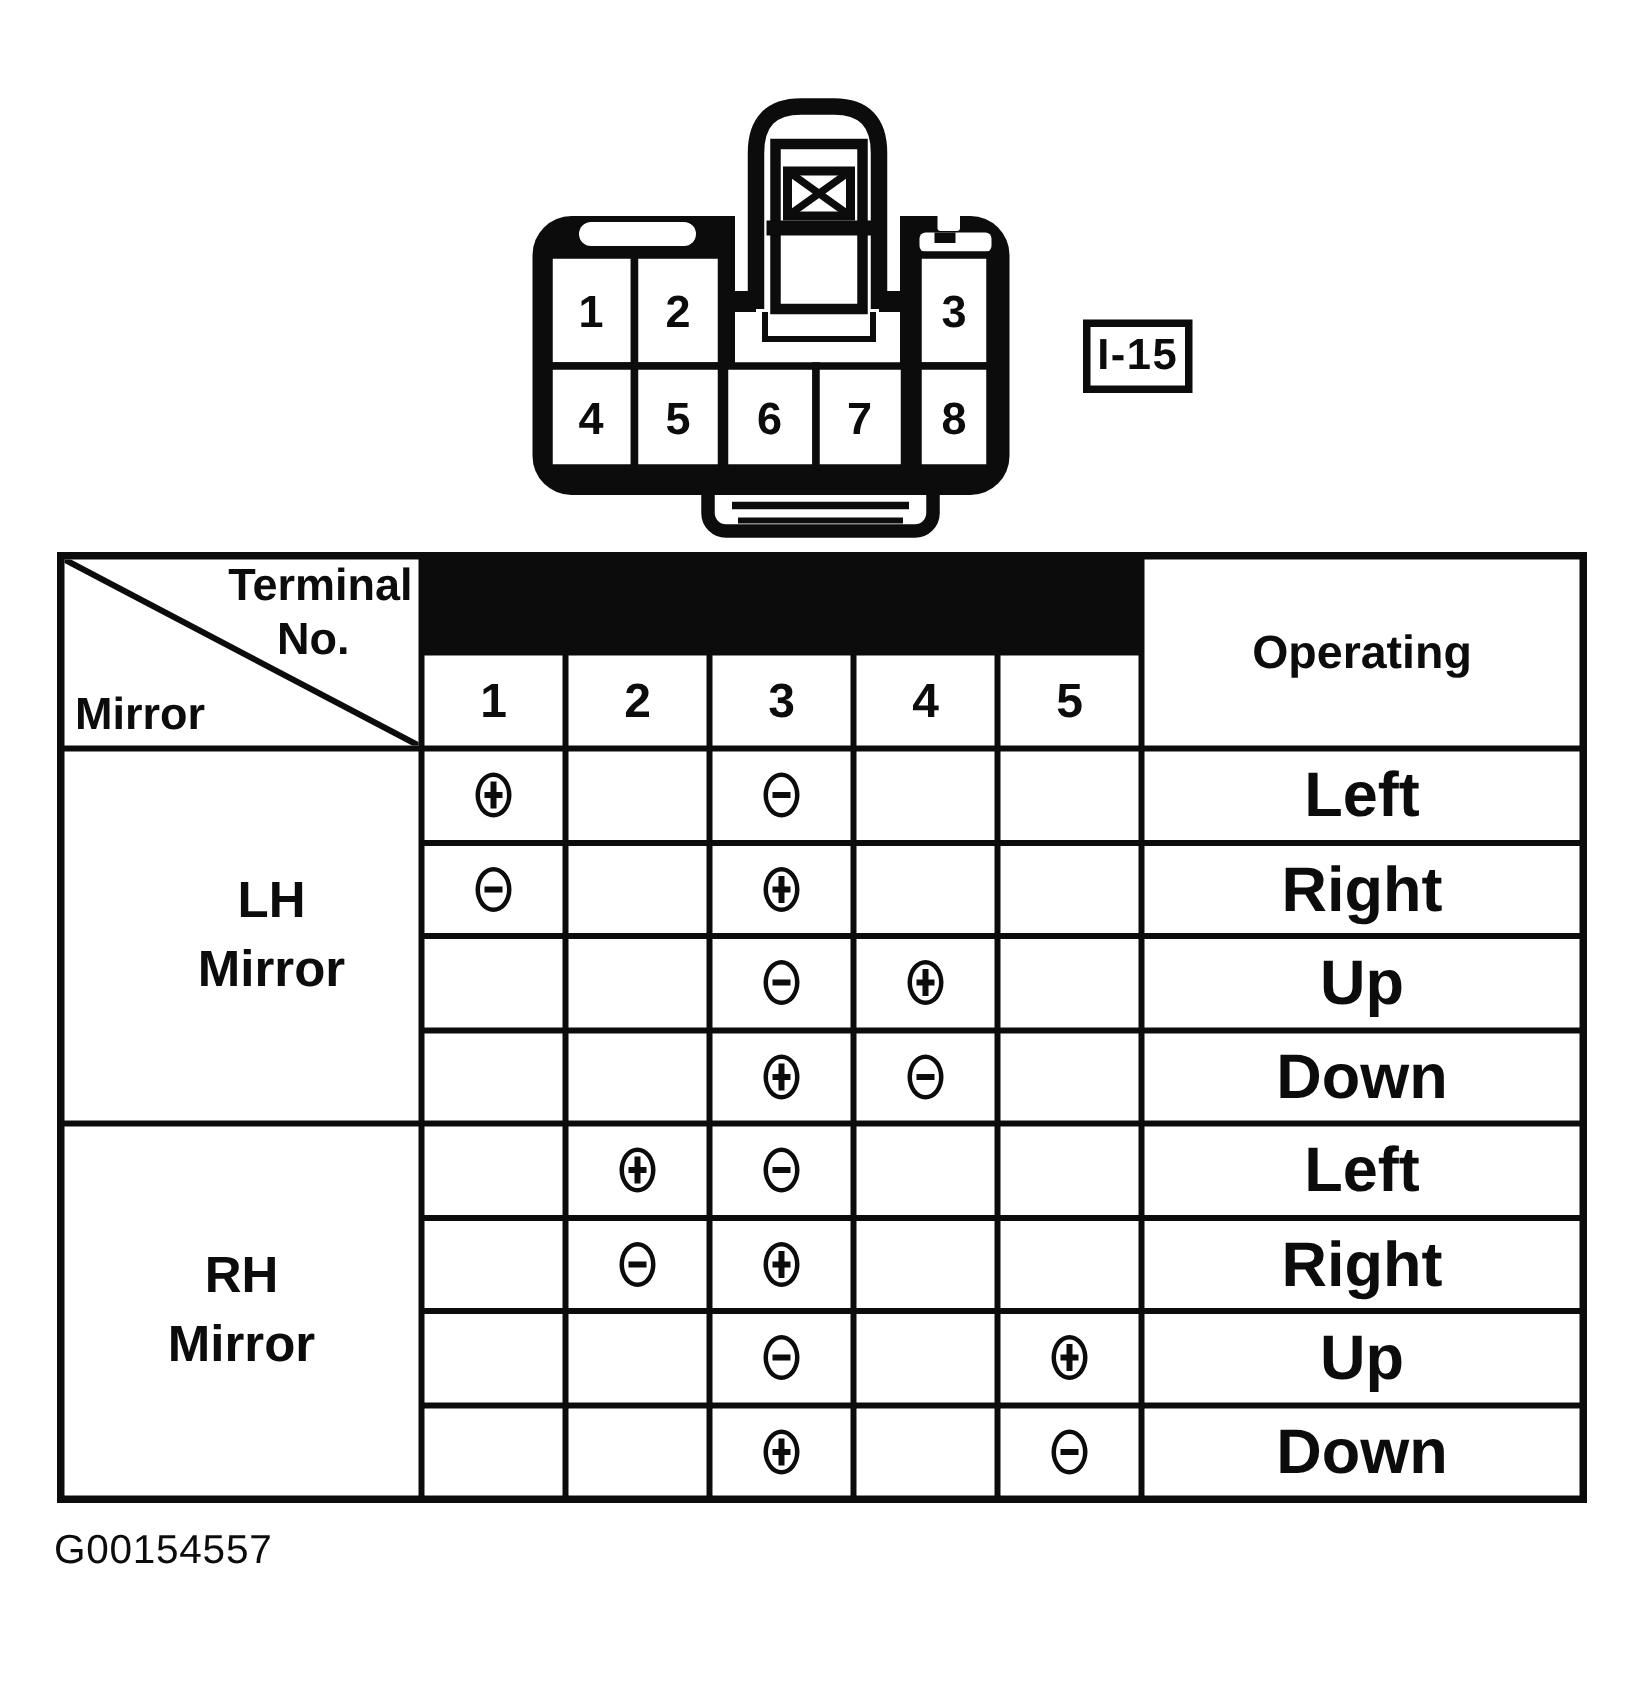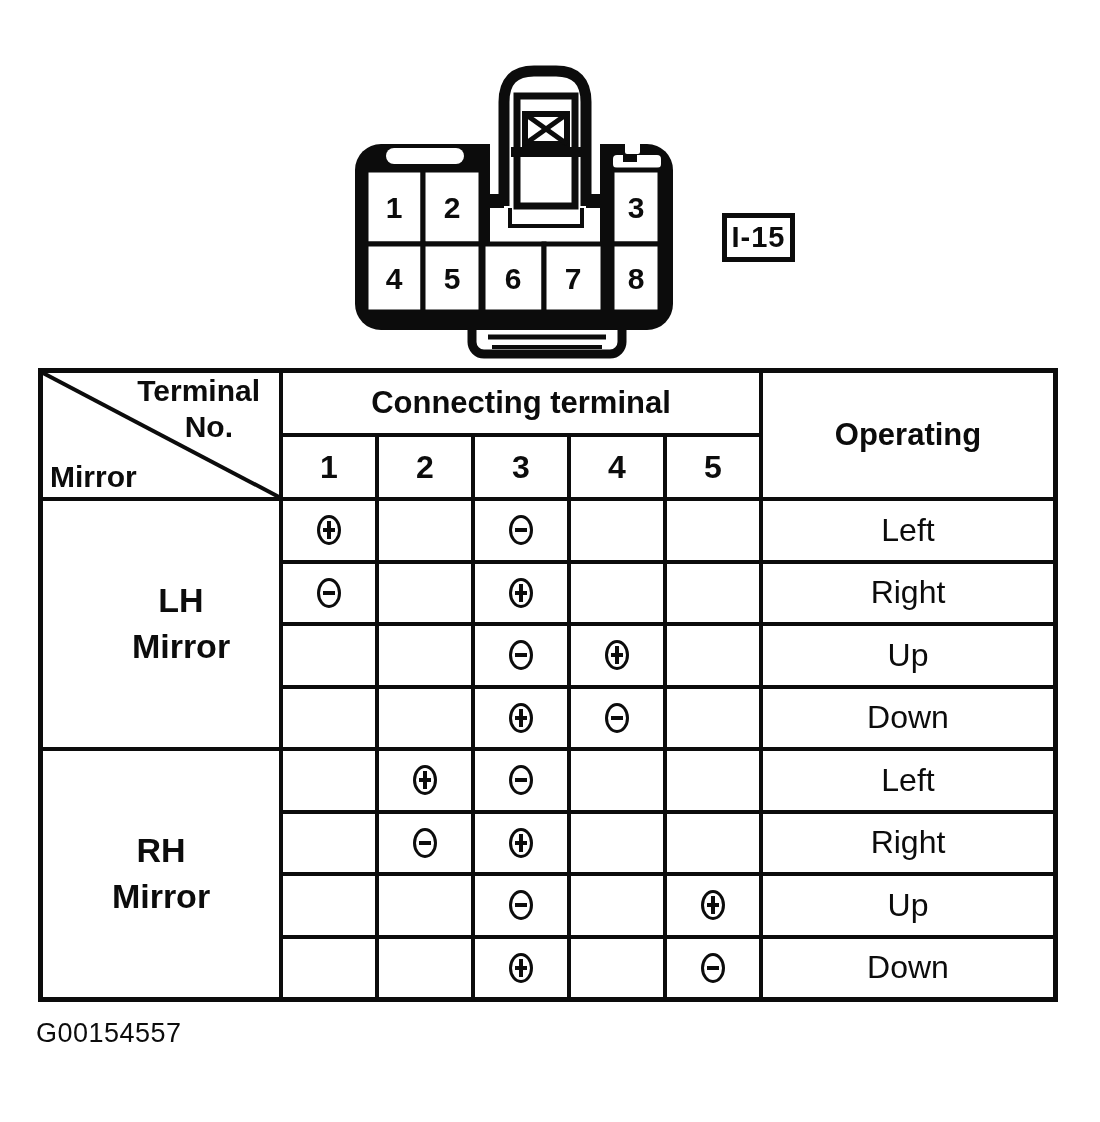--- a/index.html
+++ b/index.html
@@ -20,28 +20,28 @@
   .ptable{
     position:absolute;left:38px;top:368px;
     display:grid;
     grid-template-columns:236px 92px 92px 92px 92px 92px 290px;
     grid-template-rows:60px 60px repeat(8,58.5px);
     gap:4px;background:#0c0c0c;border:5px solid #0c0c0c;
   }
   .cell{background:#ffffff;display:flex;align-items:center;justify-content:center;}
   .corner{grid-column:1;grid-row:1/3;position:relative;}
   .corner svg{position:absolute;left:0;top:0;}
-  .corner .t-top{position:absolute;top:1px;right:19px;font-weight:bold;font-size:30px;margin-left:28px;}
+  .corner .t-top{position:absolute;top:1px;right:4px;font-weight:bold;font-size:30px;margin-left:28px;}
   .corner .t-mid{position:absolute;top:37px;right:46px;font-weight:bold;font-size:30px;}
   .corner .t-bottom{position:absolute;bottom:3px;left:7px;font-weight:bold;font-size:30px;}
   .conn-h{grid-column:2/7;grid-row:1;font-weight:bold;font-size:31px;}
   .op-h{grid-column:7;grid-row:1/3;font-weight:bold;font-size:31px;flex-direction:column;line-height:1.4;}
   .sub{font-weight:bold;font-size:32px;}
   .mirror-cell{flex-direction:column;font-weight:bold;font-size:34px;line-height:1.35;}
-  .dir-cell{font-weight:normal;font-size:32px;}
+  .dir-cell{font-weight:bold;font-size:42px;}
   
   .sym{width:24px;height:30px;box-sizing:border-box;border:3px solid #0c0c0c;border-radius:50%;position:relative;display:inline-block;}
   .sym::before{content:"";position:absolute;left:3px;right:3px;top:50%;margin-top:-2px;height:4px;background:#0c0c0c;}
   .sym.plus::after{content:"";position:absolute;top:3px;bottom:3px;left:50%;margin-left:-2px;width:4px;background:#0c0c0c;}
   
   .caption{position:absolute;left:36px;top:1018px;font-size:27px;font-weight:normal;letter-spacing:0.5px;}
 </style>
 </head>
 <body>
 
@@ -103,21 +103,20 @@
 
     <div class="cell corner">
       <svg width="236" height="124" viewBox="0 0 236 124">
         <line x1="0" y1="0" x2="236" y2="124" stroke="#0c0c0c" stroke-width="4"></line>
       </svg>
       <span class="t-top">Terminal</span>
       <span class="t-mid">No.</span>
       <span class="t-bottom">Mirror</span>
     </div>
 
-    <div class="cell conn-h">Connecting terminal</div>
 
     <div class="cell op-h">
       <span>Operating</span>
     </div>
 
     <div class="cell sub" style="grid-column:2;grid-row:2">1</div>
     <div class="cell sub" style="grid-column:3;grid-row:2">2</div>
     <div class="cell sub" style="grid-column:4;grid-row:2">3</div>
     <div class="cell sub" style="grid-column:5;grid-row:2">4</div>
     <div class="cell sub" style="grid-column:6;grid-row:2">5</div>

